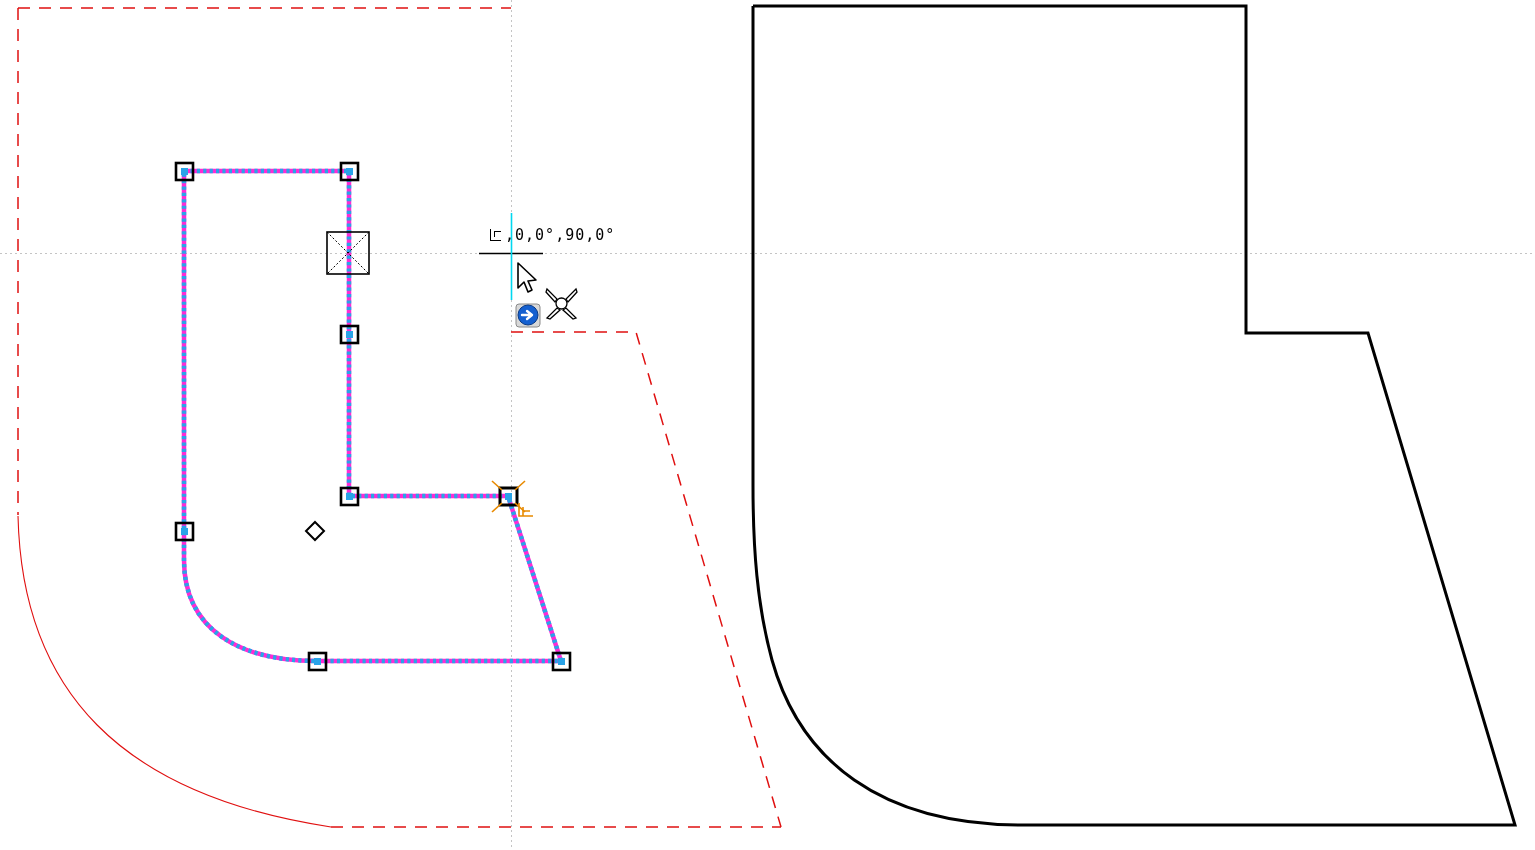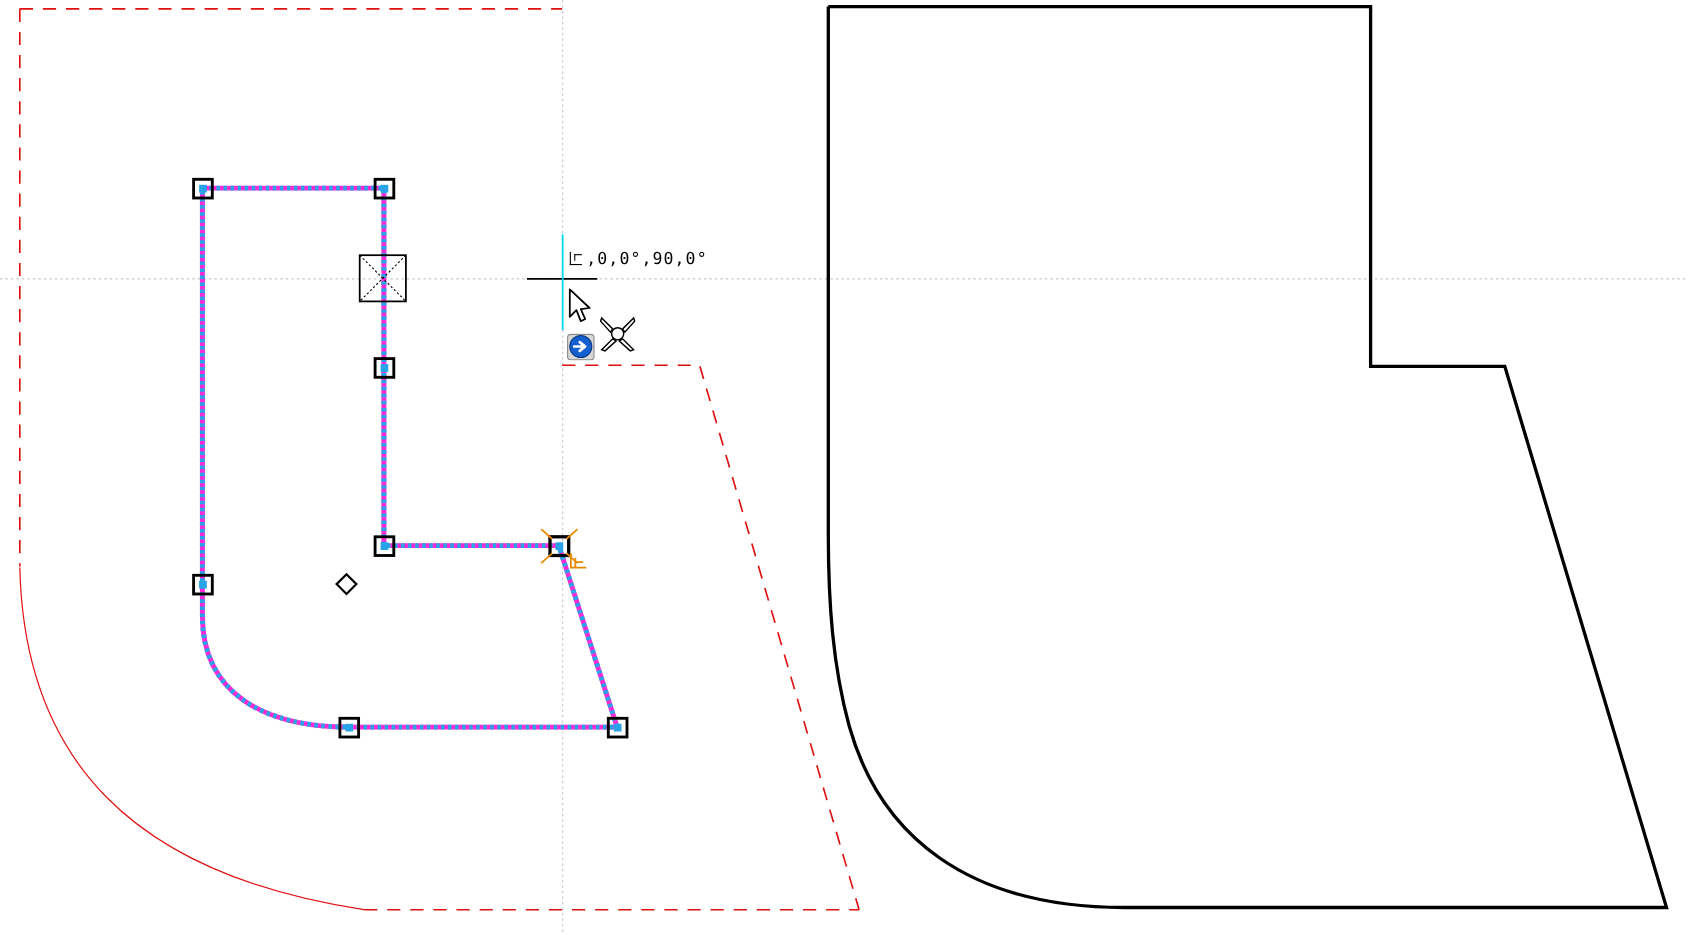--- a/index.html
+++ b/index.html
@@ -20,21 +20,21 @@
   #drawing-svg {
     position: absolute;
     left: 0;
     top: 0;
     width: 1535px;
     height: 850px;
     display: block;
   }
   .coord-readout {
     position: absolute;
-    left: 518px;
+    left: 490px;
     top: 228px;
     font-family: "DejaVu Sans Mono", monospace;
     font-size: 15px;
     letter-spacing: 1px;
     color: #000000;
     white-space: nowrap;
     line-height: 1;
     user-select: none;
     text-align: center;
   }

